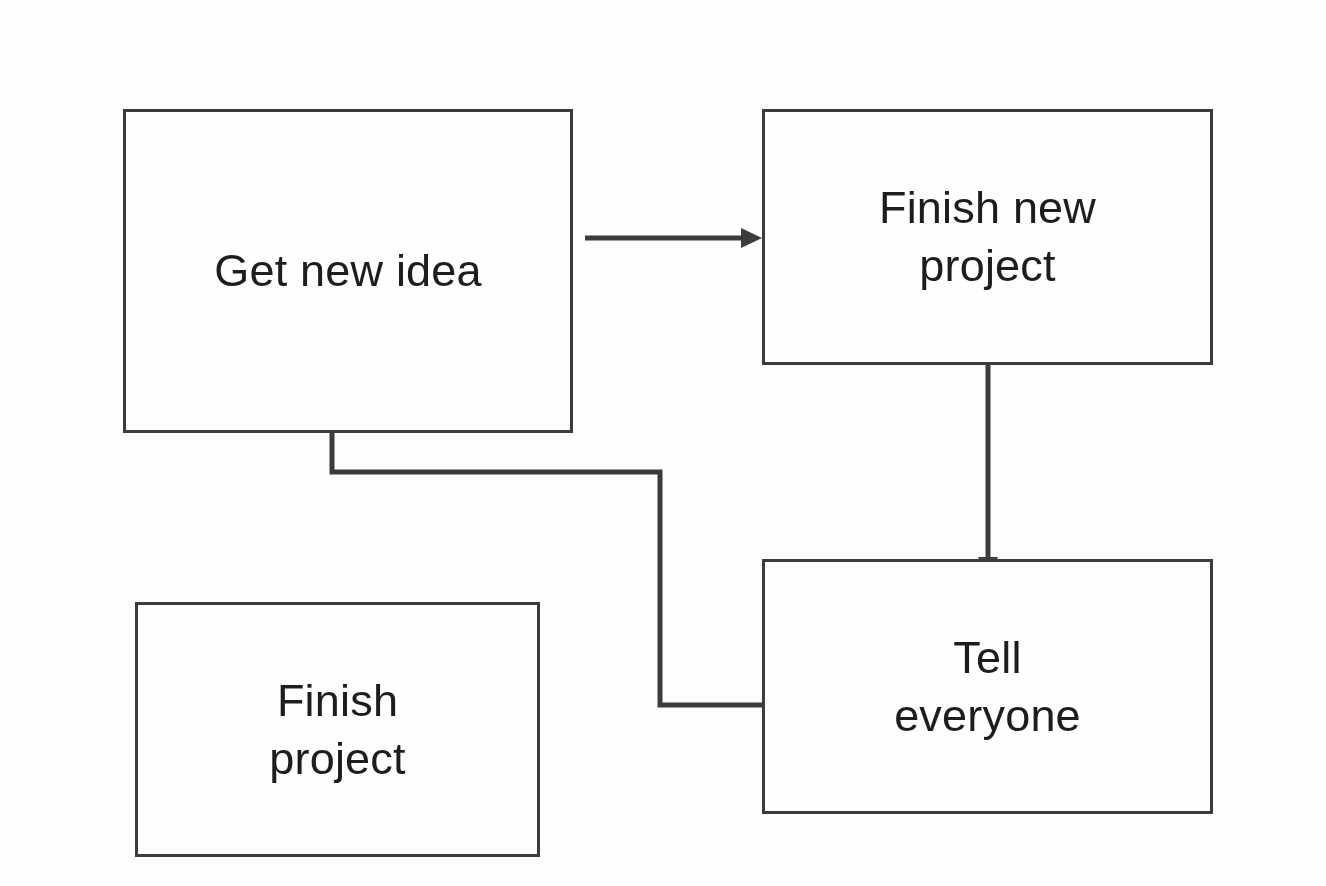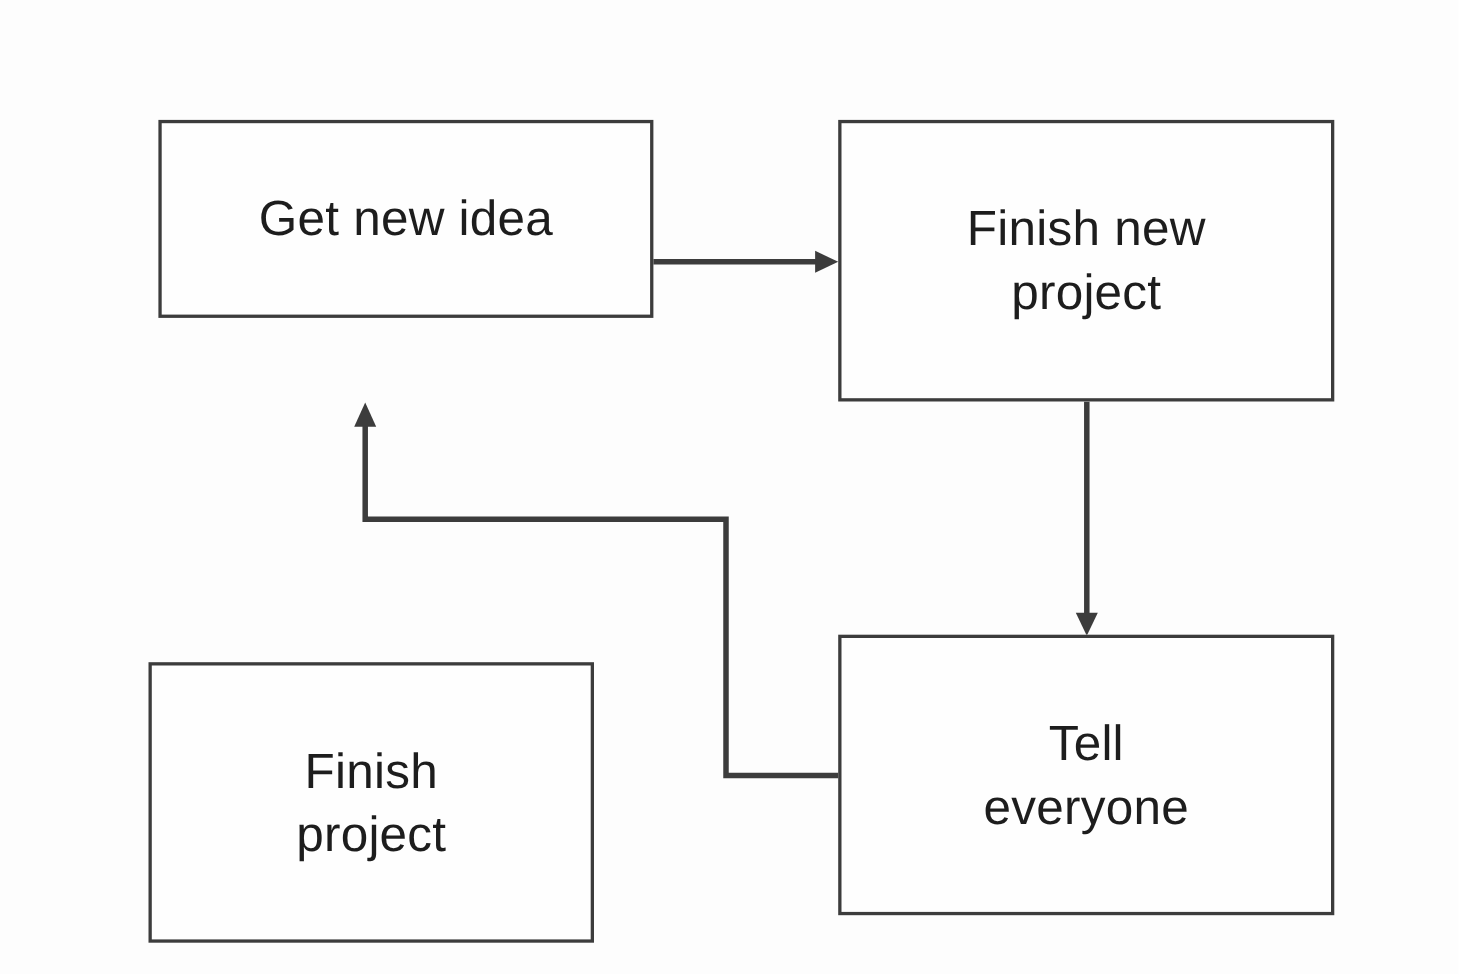--- a/index.html
+++ b/index.html
@@ -28,24 +28,24 @@
   }
   .node-label {
     font-size: 45px;
     line-height: 1.28;
     color: #1d1d1d;
     font-weight: 400;
     letter-spacing: 0.2px;
     white-space: pre-line;
     padding: 0 10px;
   }
-  #node-get-new-idea   { left: 144px; top: 109px; width: 450px; height: 180px; }
+  #node-get-new-idea   { left: 123px; top: 109px; width: 450px; height: 324px; }
   #node-start-new-project { left: 762px; top: 109px; width: 451px; height: 256px; }
   #node-finish-project { left: 135px; top: 577px; width: 405px; height: 255px; margin-top: 25px; }
-  #node-tell-everyone  { left: 762px; top: 577px; width: 451px; height: 255px; }
+  #node-tell-everyone  { left: 762px; top: 559px; width: 451px; height: 255px; }
 
   #edge-layer {
     position: absolute;
     left: 0;
     top: 0;
     width: 1326px;
     height: 886px;
     pointer-events: none;
   }
   .edge-path {

